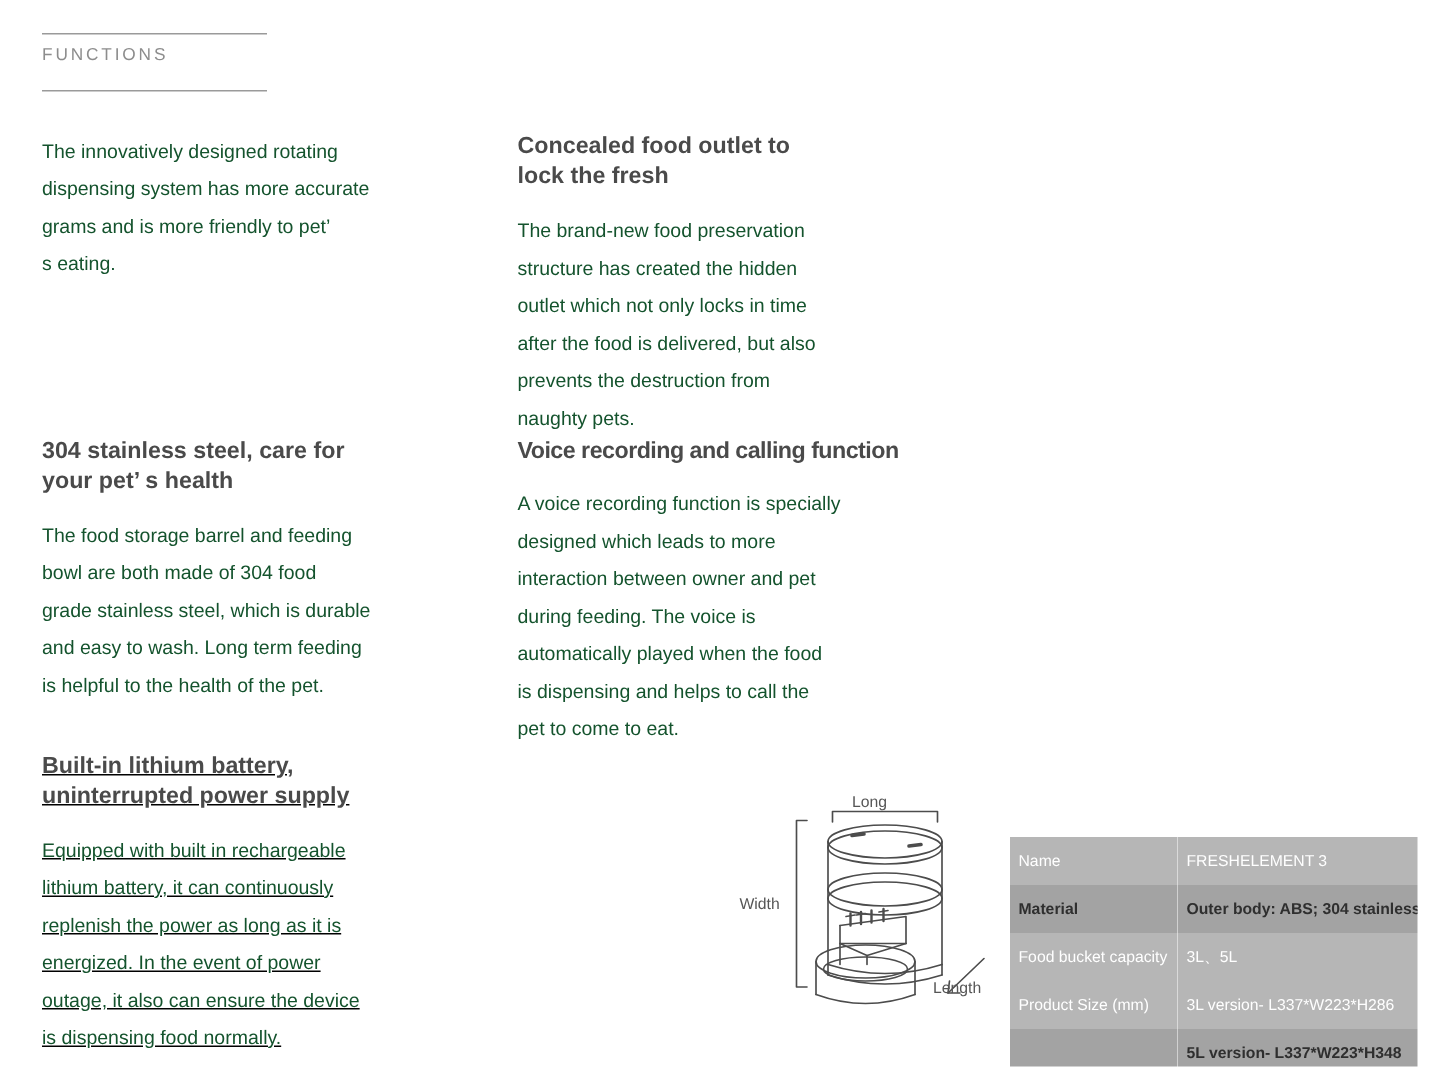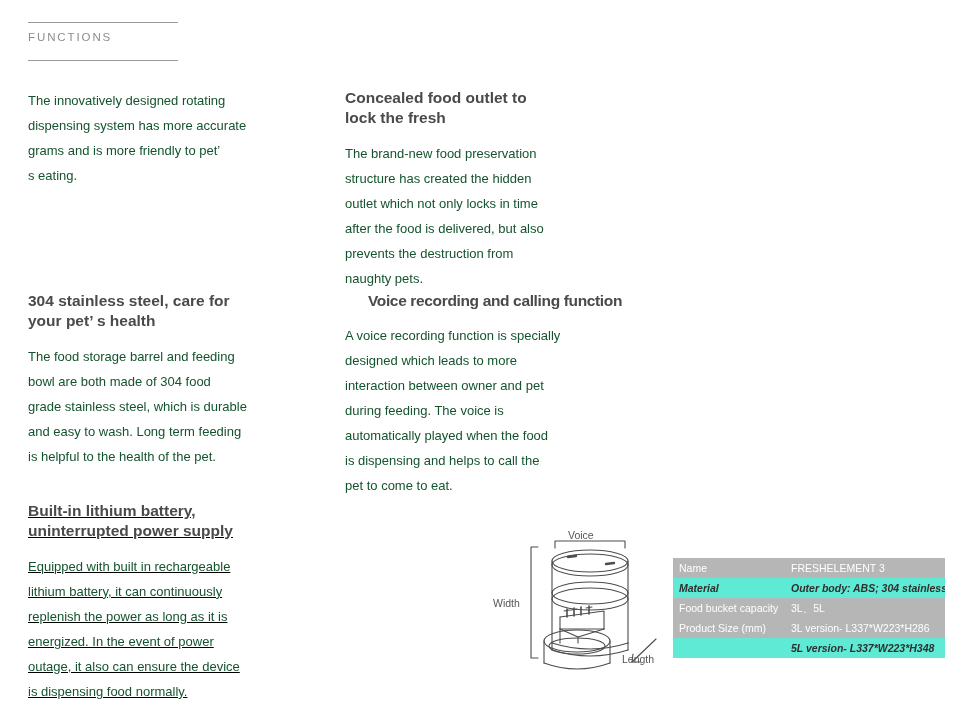--- a/index.html
+++ b/index.html
@@ -48,21 +48,21 @@
   .feature { position: absolute; }
 
   .feature h3 {
     margin: 0 0 12px 0;
     font-size: 15.5px;
     font-weight: 700;
     line-height: 1.32;
     color: #4a4a4a;
     white-space: pre-line;
   }
-  .feature h3.tight { letter-spacing: -0.35px; text-align: center; }
+  .feature h3.tight { letter-spacing: -0.35px; }
 
   .feature p {
     margin: 0;
     font-size: 13px;
     line-height: 25px;
     color: #14532d;
     white-space: pre-line;
   }
 
   
@@ -86,33 +86,33 @@
 
   
   .spec-table {
     position: absolute;
     left: 673px;
     top: 558px;
     width: 272px;
     border-collapse: collapse;
     table-layout: fixed;
   }
-  .spec-table tr { height: 20px; }
+  .spec-table tr { height: 32px; }
   .spec-table td {
     font-size: 10.5px;
     line-height: 14px;
     padding: 0 0 0 6px;
     vertical-align: middle;
     white-space: nowrap;
     overflow: hidden;
   }
   .spec-table td.key { width: 106px; }
   .spec-table tr.shaded { background: #b6b6b6; }
   .spec-table tr.shaded td { color: #ffffff; }
-  .spec-table tr.plain { background: #5eead4; font-style: italic; }
+  .spec-table tr.plain { background: #a3a3a3; }
   .spec-table tr.plain td { color: #2f2f2f; font-weight: 700; }
   .spec-table tr.plain td.val { font-weight: 700; }
   .spec-table tr.shaded td.key { font-weight: 400; }
 </style>
 </head>
 <body>
 
 <div class="functions-block">
   <div class="rule"></div>
   <div class="functions-label">FUNCTIONS</div>
@@ -172,21 +172,21 @@
 during feeding. The voice is
 automatically played when the food
 is dispensing and helps to call the
 pet to come to eat.</p>
   </div>
 
 </div>
 
 <div class="diagram">
 
-  <span class="dim-label dim-width">Voice</span>
+  <span class="dim-label dim-width">Long</span>
   <span class="dim-label dim-height">Width</span>
   <span class="dim-label dim-length">Length</span>
 
   <svg width="180" height="160" viewBox="0 0 180 160">
     <g fill="none" stroke="#4c4c4c" stroke-width="1.1" stroke-linejoin="round" stroke-linecap="round">
 
       <path d="M55,23 L55,16 L125,16 L125,23"></path>
 
       <path d="M38,22 L31,22 L31,133 L38,133"></path>
 

